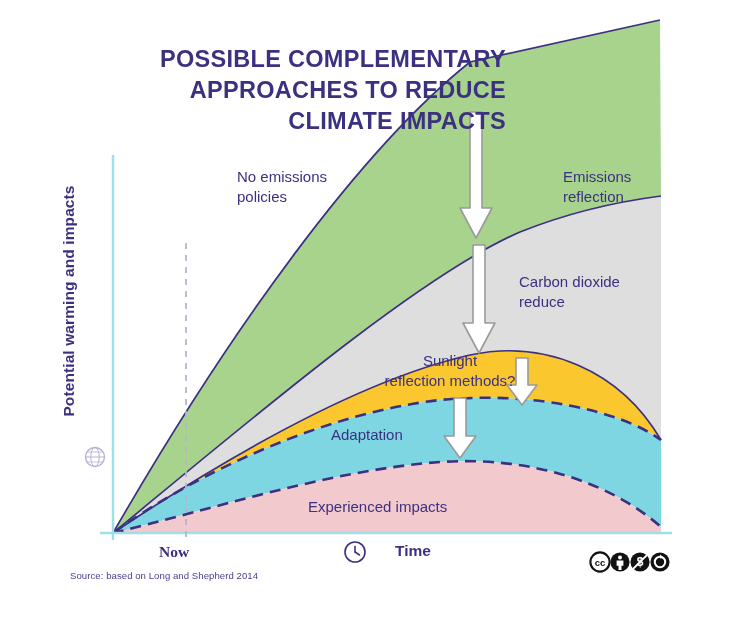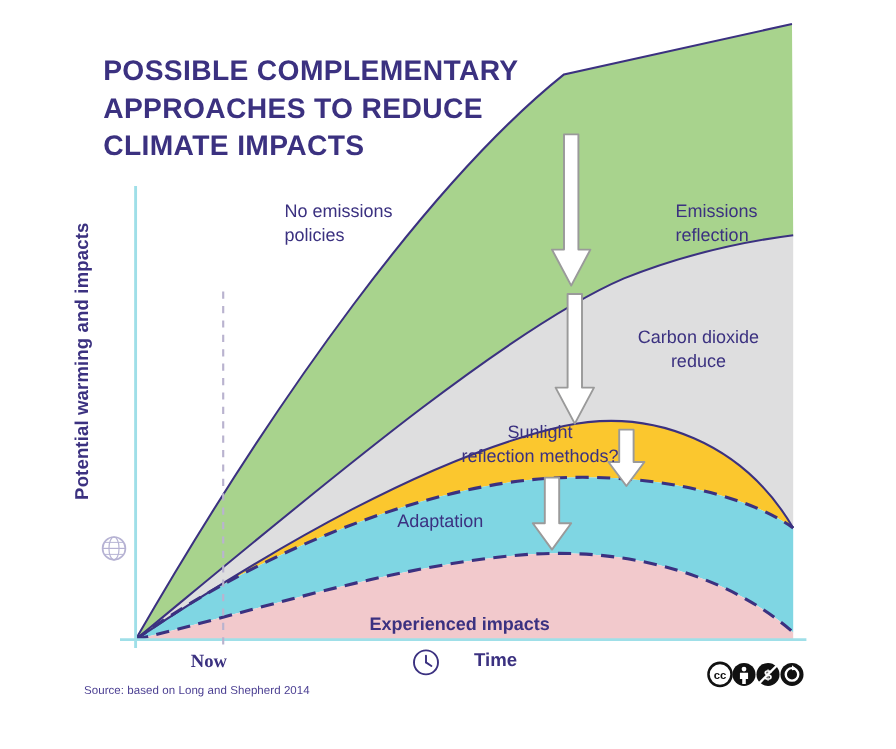--- a/index.html
+++ b/index.html
@@ -28,20 +28,21 @@
     position: absolute;
     left: 86px;
     top: 44px;
     width: 420px;
     font-size: 23.5px;
     font-weight: bold;
     line-height: 1.32;
     letter-spacing: 0.3px;
     color: #3b3180;
     text-transform: uppercase;
+    text-align: right;
   }
   .ttl div { white-space: nowrap; }
   .ylab {
     position: absolute;
     left: -66px;
     top: 292px;
     width: 270px;
     text-align: center;
     transform: rotate(-90deg);
     font-size: 15.5px;
@@ -183,35 +184,35 @@
   <div class="band-label" style="left:237px; top:167px;">
     <div>No emissions</div>
     <div>policies</div>
   </div>
 
   <div class="band-label" style="left:563px; top:167px;">
     <div>Emissions</div>
     <div>reflection</div>
   </div>
 
-  <div class="band-label" style="left:519px; top:272px; width:126px; text-align:center;">
+  <div class="band-label" style="left:519px; top:272px; width:126px; text-align:left;">
     <div>Carbon dioxide</div>
     <div>reduce</div>
   </div>
 
   <div class="band-label" style="left:381px; top:351px; width:138px; text-align:center;">
     <div>Sunlight</div>
     <div>reflection methods?</div>
   </div>
 
   <div class="band-label" style="left:331px; top:425px;">
     <div>Adaptation</div>
   </div>
 
-  <div class="band-label" style="left:308px; top:511px;font-weight:bold;">
+  <div class="band-label" style="left:308px; top:497px;">
     <div>Experienced impacts</div>
   </div>
 
   <div class="axis-tick-label" style="left:159px; top:543px;font-family:Liberation Serif, serif;">Now</div>
 
   <div class="axis-tick-label" style="left:373px; top:542px;margin-left:22px;">Time</div>
 
   <div class="source">Source: based on Long and Shepherd 2014</div>
 </div>
 

